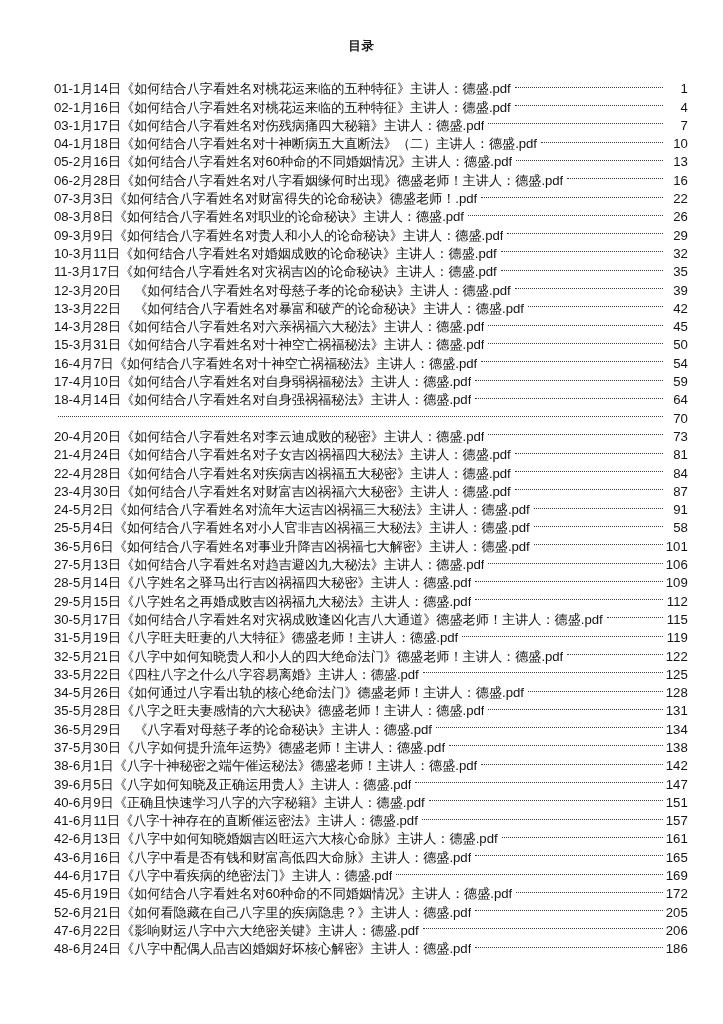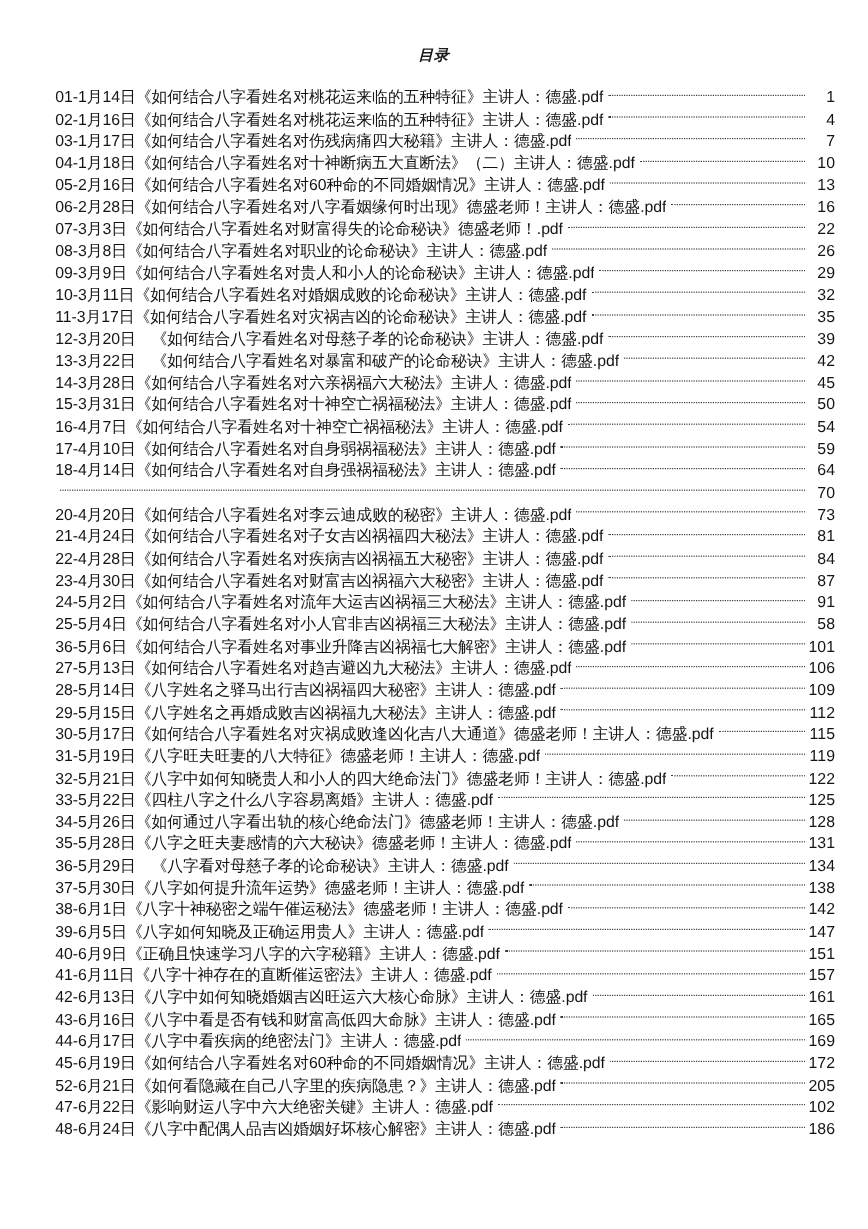--- a/index.html
+++ b/index.html
@@ -29,27 +29,26 @@
   .toc-title {
     text-align: center;
     font-size: 12.5px;
     font-weight: bold;
     letter-spacing: 0.5px;
     margin: 0;
     padding-top: 38px;
     padding-bottom: 0;
     line-height: 16px;
     color: #1a1a1a;
-    font-style: italic;
     
   }
 
   .toc-list {
     list-style: none;
-    margin: 4px;
+    margin: 12px;
     padding: 0;
     padding-top: 9px;
     padding-left: 42px;
     padding-right: 23px;
   }
 
   .toc-entry {
     display: flex;
     align-items: baseline;
     width: 100%;
@@ -326,21 +325,21 @@
         <span class="toc-page">172</span>
       </li>
       <li class="toc-entry">
         <span class="toc-label">52-6月21日《如何看隐藏在自己八字里的疾病隐患？》主讲人：德盛.pdf</span>
         <span class="toc-leader"></span>
         <span class="toc-page">205</span>
       </li>
       <li class="toc-entry">
         <span class="toc-label">47-6月22日《影响财运八字中六大绝密关键》主讲人：德盛.pdf</span>
         <span class="toc-leader"></span>
-        <span class="toc-page">102</span>
+        <span class="toc-page">206</span>
       </li>
       <li class="toc-entry">
         <span class="toc-label">48-6月24日《八字中配偶人品吉凶婚姻好坏核心解密》主讲人：德盛.pdf</span>
         <span class="toc-leader"></span>
         <span class="toc-page">186</span>
       </li>
     </ul>
 
 </div>
 

